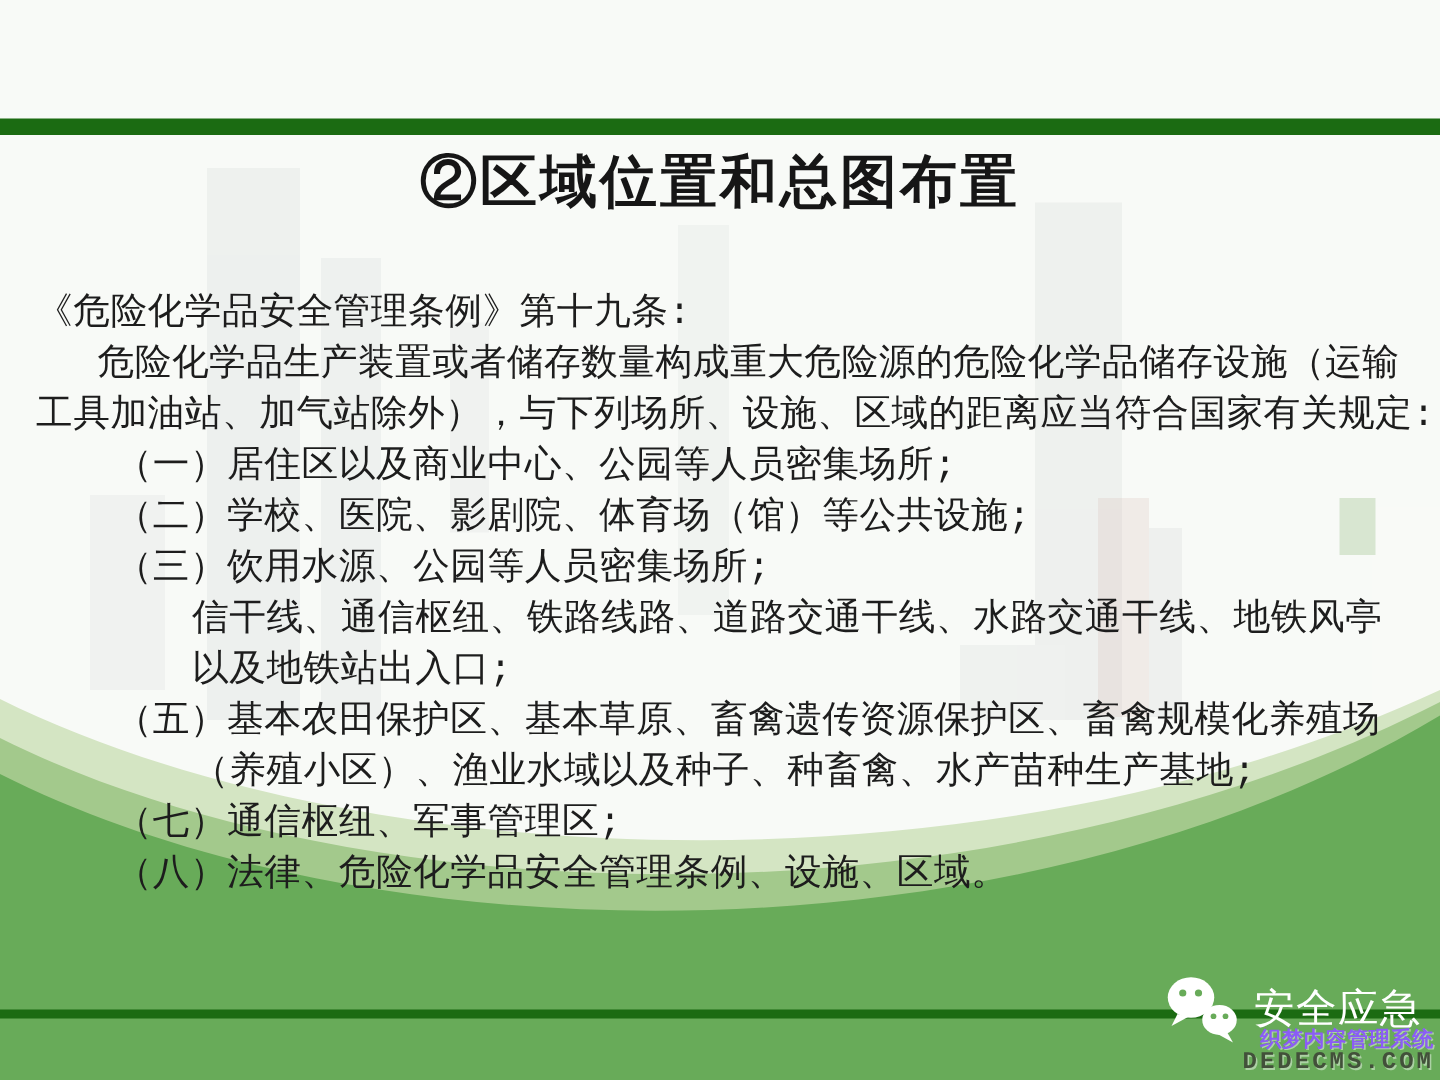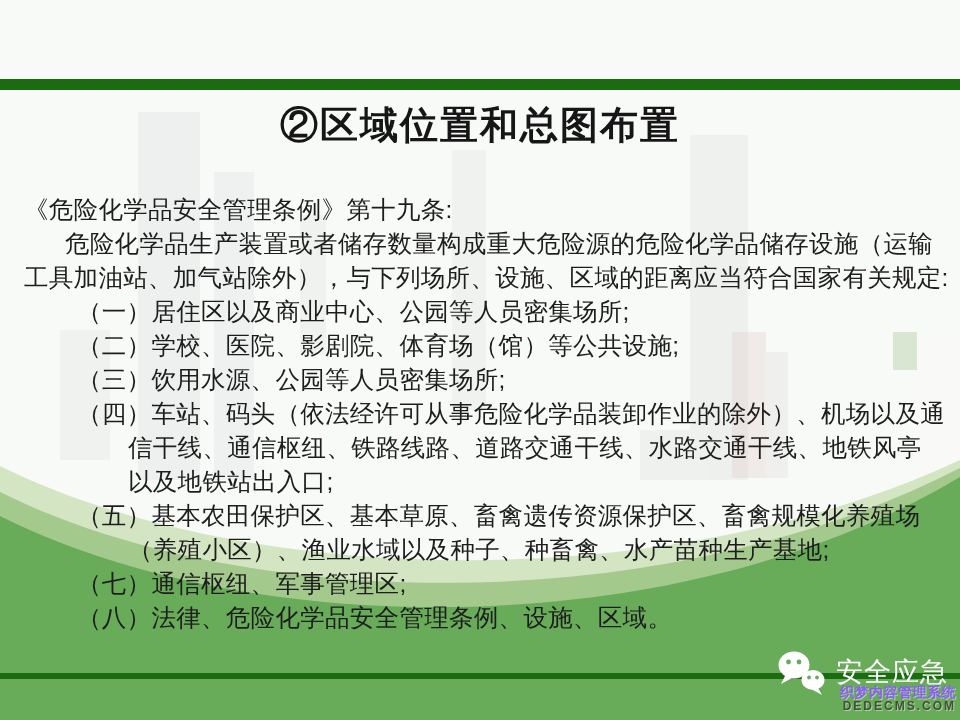--- a/index.html
+++ b/index.html
@@ -1,19 +1,19 @@
 <!DOCTYPE html>
 <html><head>
 <meta charset="utf-8">
 <style>
   html,body { margin:0; padding:0; background:#ffffff; }
   .slide {
     position:relative; width:960px; height:720px; overflow:hidden;
     background:#f8faf7;
-    font-family:Liberation Sans, sans-serif;
+    font-family:Liberation Mono, monospace;
   }
   .bg-svg { position:absolute; left:0; top:0; width:960px; height:720px; }
   .top-bar   { position:absolute; left:0; top:79px;  width:960px; height:11px; background:#1b6b12; }
   .bottom-line{ position:absolute; left:0; top:673px; width:960px; height:6px;  background:#1b6b12; }
   .title {
     position:absolute; left:0; top:100px; width:960px; height:50px; line-height:50px;
     text-align:center; font-size:38px; font-weight:600; letter-spacing:2px; color:#161616;
   }
   .body-text {
     position:absolute; left:24px; top:193px; width:930px;
@@ -26,21 +26,21 @@
   .wechat-icon { position:absolute; left:776px; top:648px; width:52px; height:50px; }
   .brand {
     position:absolute; left:836px; top:654px; font-size:27px; font-weight:500;
     letter-spacing:1px; color:#ffffff;
   }
   .wm1 {
     position:absolute; right:4px; top:684px; font-size:14px; font-weight:bold;
     letter-spacing:0.5px; color:#8b5cf6; text-shadow:1px 1px 0 rgba(255,255,255,.45);
   }
   .wm2 {
-    position:absolute; right:4px; top:699px; font-size:12px; font-weight:bold;
+    position:absolute; right:4px; top:699px; font-size:16px; font-weight:bold;
     letter-spacing:2px; color:#42503a; text-shadow:1px 1px 0 rgba(255,255,255,.45);margin-left:19px;
   }
 </style>
 </head>
 <body>
 
 <div class="slide">
 
   <svg class="bg-svg" viewBox="0 0 960 720" xmlns="http://www.w3.org/2000/svg" aria-hidden="true">
     <g opacity="0.08">
@@ -67,21 +67,20 @@
 
   <div class="title">②区域位置和总图布置</div>
 
   <div class="body-text">
     <div class="ln">《危险化学品安全管理条例》第十九条:</div>
     <div class="ln ind-para">危险化学品生产装置或者储存数量构成重大危险源的危险化学品储存设施（运输</div>
     <div class="ln">工具加油站、加气站除外），与下列场所、设施、区域的距离应当符合国家有关规定:</div>
     <div class="ln ind-item">（一）居住区以及商业中心、公园等人员密集场所;</div>
     <div class="ln ind-item">（二）学校、医院、影剧院、体育场（馆）等公共设施;</div>
     <div class="ln ind-item">（三）饮用水源、公园等人员密集场所;</div>
-    <div class="ln ind-item">（四）车站、码头（依法经许可从事危险化学品装卸作业的除外）、机场以及通</div>
     <div class="ln ind-cont">信干线、通信枢纽、铁路线路、道路交通干线、水路交通干线、地铁风亭</div>
     <div class="ln ind-cont">以及地铁站出入口;</div>
     <div class="ln ind-item">（五）基本农田保护区、基本草原、畜禽遗传资源保护区、畜禽规模化养殖场</div>
     <div class="ln ind-cont">（养殖小区）、渔业水域以及种子、种畜禽、水产苗种生产基地;</div>
     <div class="ln ind-item">（七）通信枢纽、军事管理区;</div>
     <div class="ln ind-item">（八）法律、危险化学品安全管理条例、设施、区域。</div>
   </div>
 
   <div class="bottom-line"></div>
 

